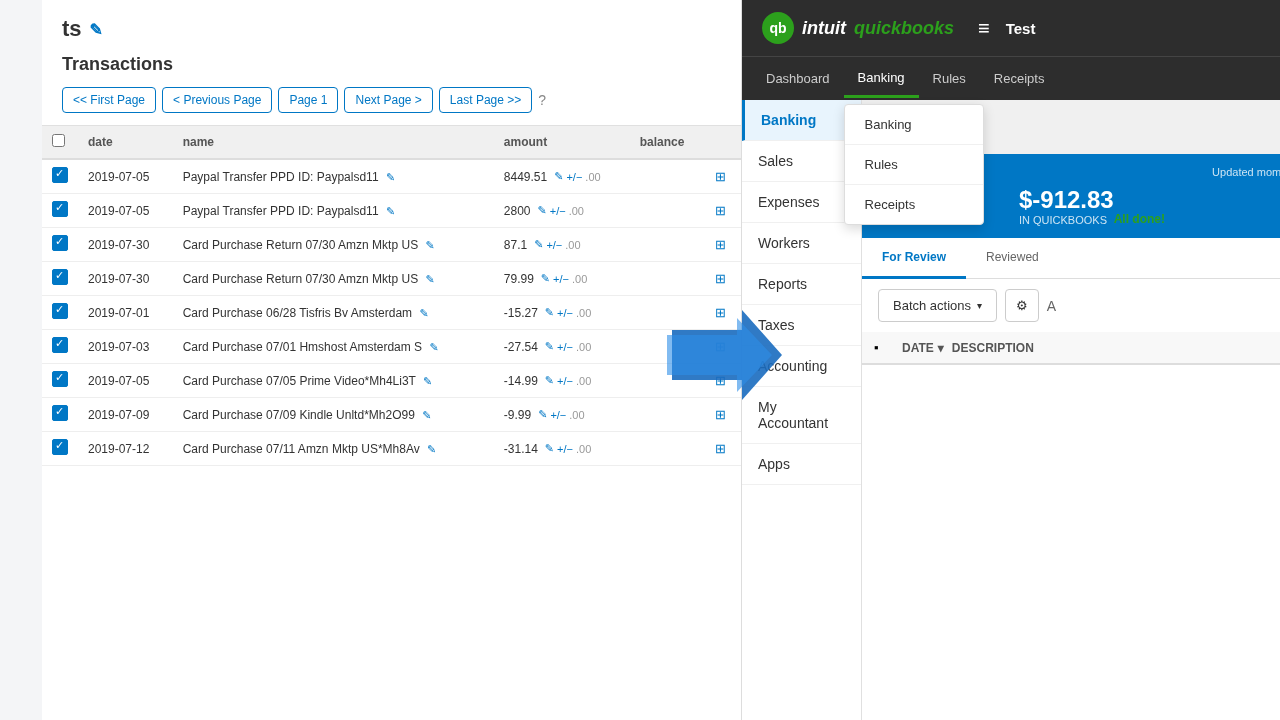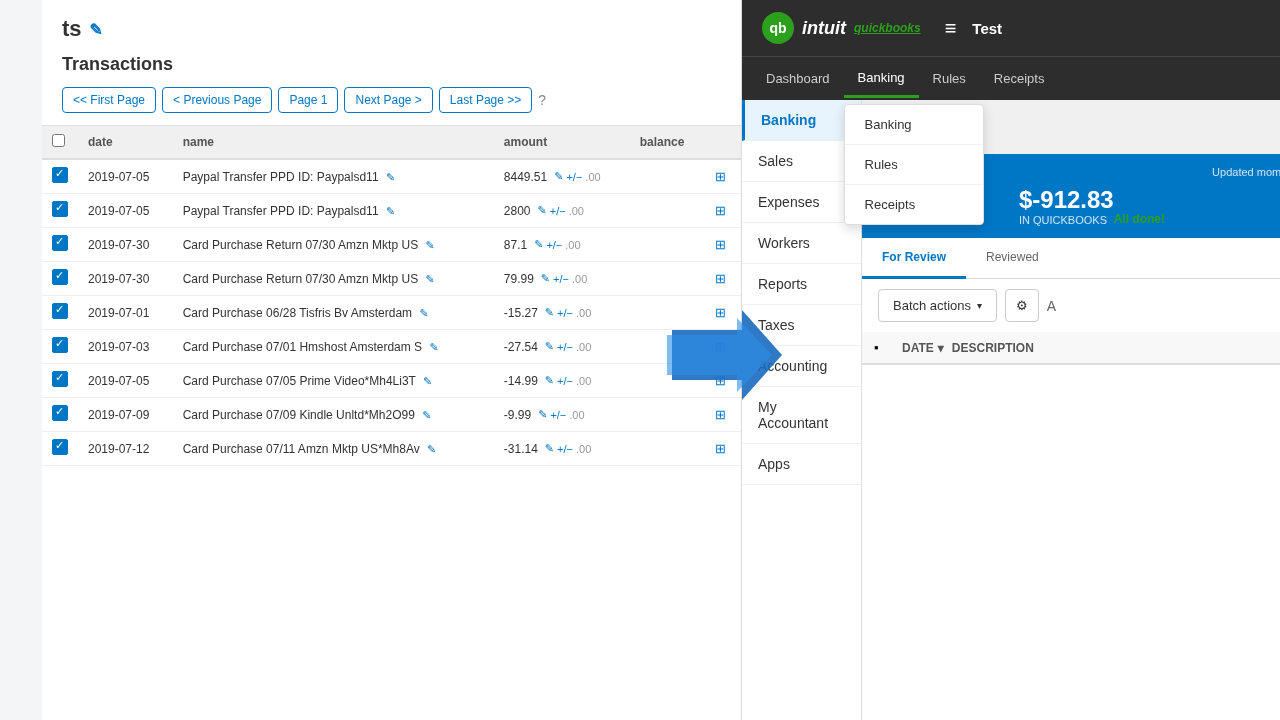--- a/index.html
+++ b/index.html
@@ -510,21 +510,21 @@
   </div>
 
   <div class="right-panel">
 
     <div class="qb-topnav">
       <div class="qb-logo">
         <div class="qb-logo-icon">
           <span>qb</span>
         </div>
         <span style="color:white; font-size:18px; font-style:italic; font-weight:bold;">intuit</span>
-        <span style="color:#2ca01c; font-size:12px; font-style:italic; font-weight:bold;text-decoration:underline;"> quickbooks</span>
+        <span style="color:#2ca01c; font-size:18px; font-style:italic; font-weight:bold;"> quickbooks</span>
       </div>
       <button class="hamburger-btn">≡</button>
       <span style="color:white; font-size:15px; font-weight:bold;">Test</span>
     </div>
 
     <div class="qb-mainnav">
       <div class="nav-item">
         <span>Dashboard</span>
       </div>
       <div class="nav-item active" style="position:relative;">

